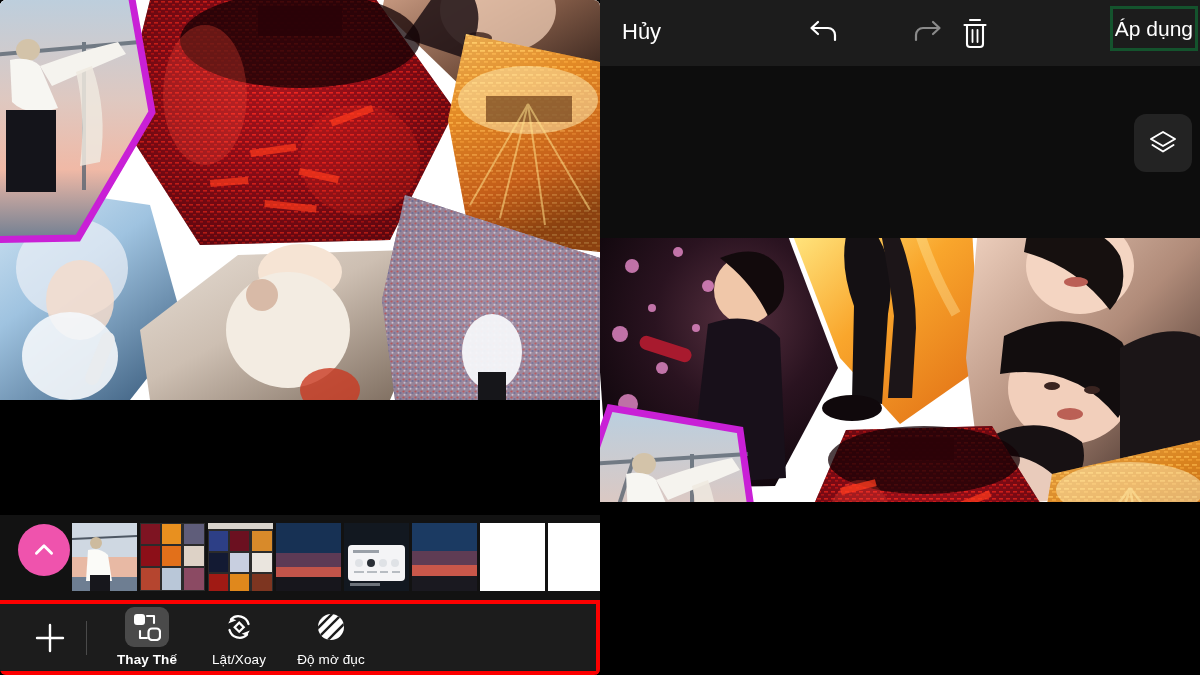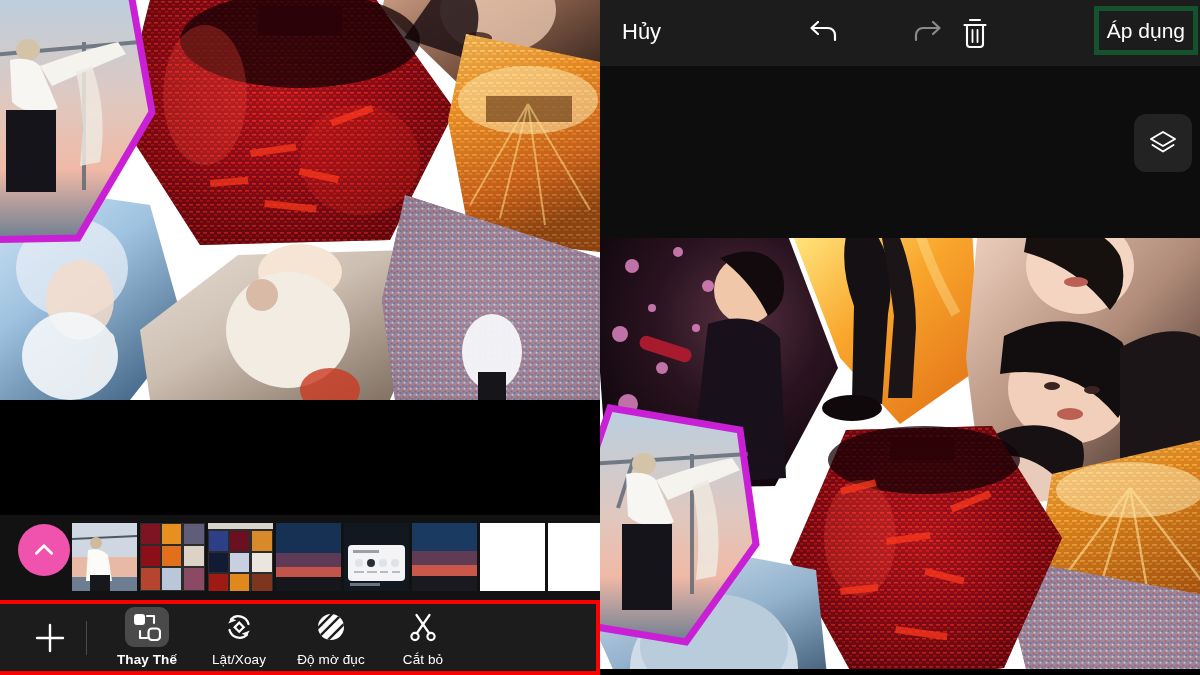--- a/index.html
+++ b/index.html
@@ -8,21 +8,21 @@
     background: #000;
     font-family: "Liberation Sans", sans-serif;
     overflow: hidden;
   }
   #app { position: relative; width: 1200px; height: 675px; overflow: hidden; }
 
   
   #left-panel {
     position: absolute; left: 0; top: 0;
     width: 600px; height: 675px;
-    background: #1a1a1a; overflow: hidden;
+    background: #1a1a1a; overflow: hidden; border-radius: 6px;
   }
   #left-canvas {
     position: absolute; left: 0; top: 0;
     width: 600px; height: 400px;
     background: #ffffff; overflow: hidden;
   }
   #left-dead-zone {
     position: absolute; left: 0; top: 400px;
     width: 600px; height: 115px;
     background: #000;
@@ -91,21 +91,21 @@
   .tool-item.active .tool-icon-box { background: #4a4a4a; }
   .tool-label {
     color: #ffffff; font-size: 13.5px; line-height: 16px;
     white-space: nowrap; letter-spacing: 0.1px;
   }
   .tool-item.active .tool-label { font-weight: bold; }
 
   
   #right-panel {
     position: absolute; left: 600px; top: 0;
-    width: 600px; height: 669px;
+    width: 600px; height: 502px;
     background: #0d0d0d; overflow: hidden;
   }
   #top-bar {
     position: absolute; left: 0; top: 0;
     width: 600px; height: 66px;
     background: #1c1c1c;
     display: flex; align-items: center;
   }
   #cancel-btn {
     position: absolute; left: 12px; top: 14px;
@@ -118,23 +118,23 @@
     position: absolute; top: 12px;
     width: 44px; height: 42px;
     display: flex; align-items: center; justify-content: center;
     cursor: pointer;
   }
   #undo-btn { left: 202px; }
   #redo-btn { left: 305px; }
   #delete-btn { left: 353px; }
   #apply-btn {
     position: absolute; right: 2px; top: 6px;
-    padding: 6px 8px;
+    padding: 6px 2px;
     color: #ffffff; font-size: 21px; line-height: 27px;
-    background: #1c1c1c; border: 5px solid #14532d;
+    background: #1c1c1c; border: 3px solid #14532d;
     cursor: pointer; font-family: "Liberation Sans", sans-serif;
   }
   #right-stage {
     position: absolute; left: 0; top: 66px;
     width: 600px; height: 609px;
     background: #0d0d0d; overflow: hidden;
   }
   #layers-btn {
     position: absolute; right: 8px; top: 48px;
     width: 58px; height: 58px;
@@ -432,31 +432,20 @@
                 <line x1="-2" y1="20" x2="24" y2="-6"></line>
                 <line x1="2" y1="26" x2="28" y2="0"></line>
                 <line x1="10" y1="30" x2="32" y2="8"></line>
               </g>
             </svg>
           </div>
           <span class="tool-label">Độ mờ đục</span>
         </div>
 
 
-        <div class="tool-item">
-          <div class="tool-icon-box">
-            <svg width="30" height="30" viewBox="0 0 30 30">
-              <line x1="8.5" y1="3" x2="21" y2="21" stroke="#fff" stroke-width="2.2" stroke-linecap="round"></line>
-              <line x1="21.5" y1="3" x2="9" y2="21" stroke="#fff" stroke-width="2.2" stroke-linecap="round"></line>
-              <circle cx="7" cy="24.5" r="3.6" fill="none" stroke="#fff" stroke-width="2.2"></circle>
-              <circle cx="23" cy="24.5" r="3.6" fill="none" stroke="#fff" stroke-width="2.2"></circle>
-            </svg>
-          </div>
-          <span class="tool-label">Cắt bỏ</span>
-        </div>
 
         <div class="tool-item">
           <div class="tool-icon-box"></div>
 
         </div>
       </div>
     </div>
   </div>
 
   <div id="right-panel">

